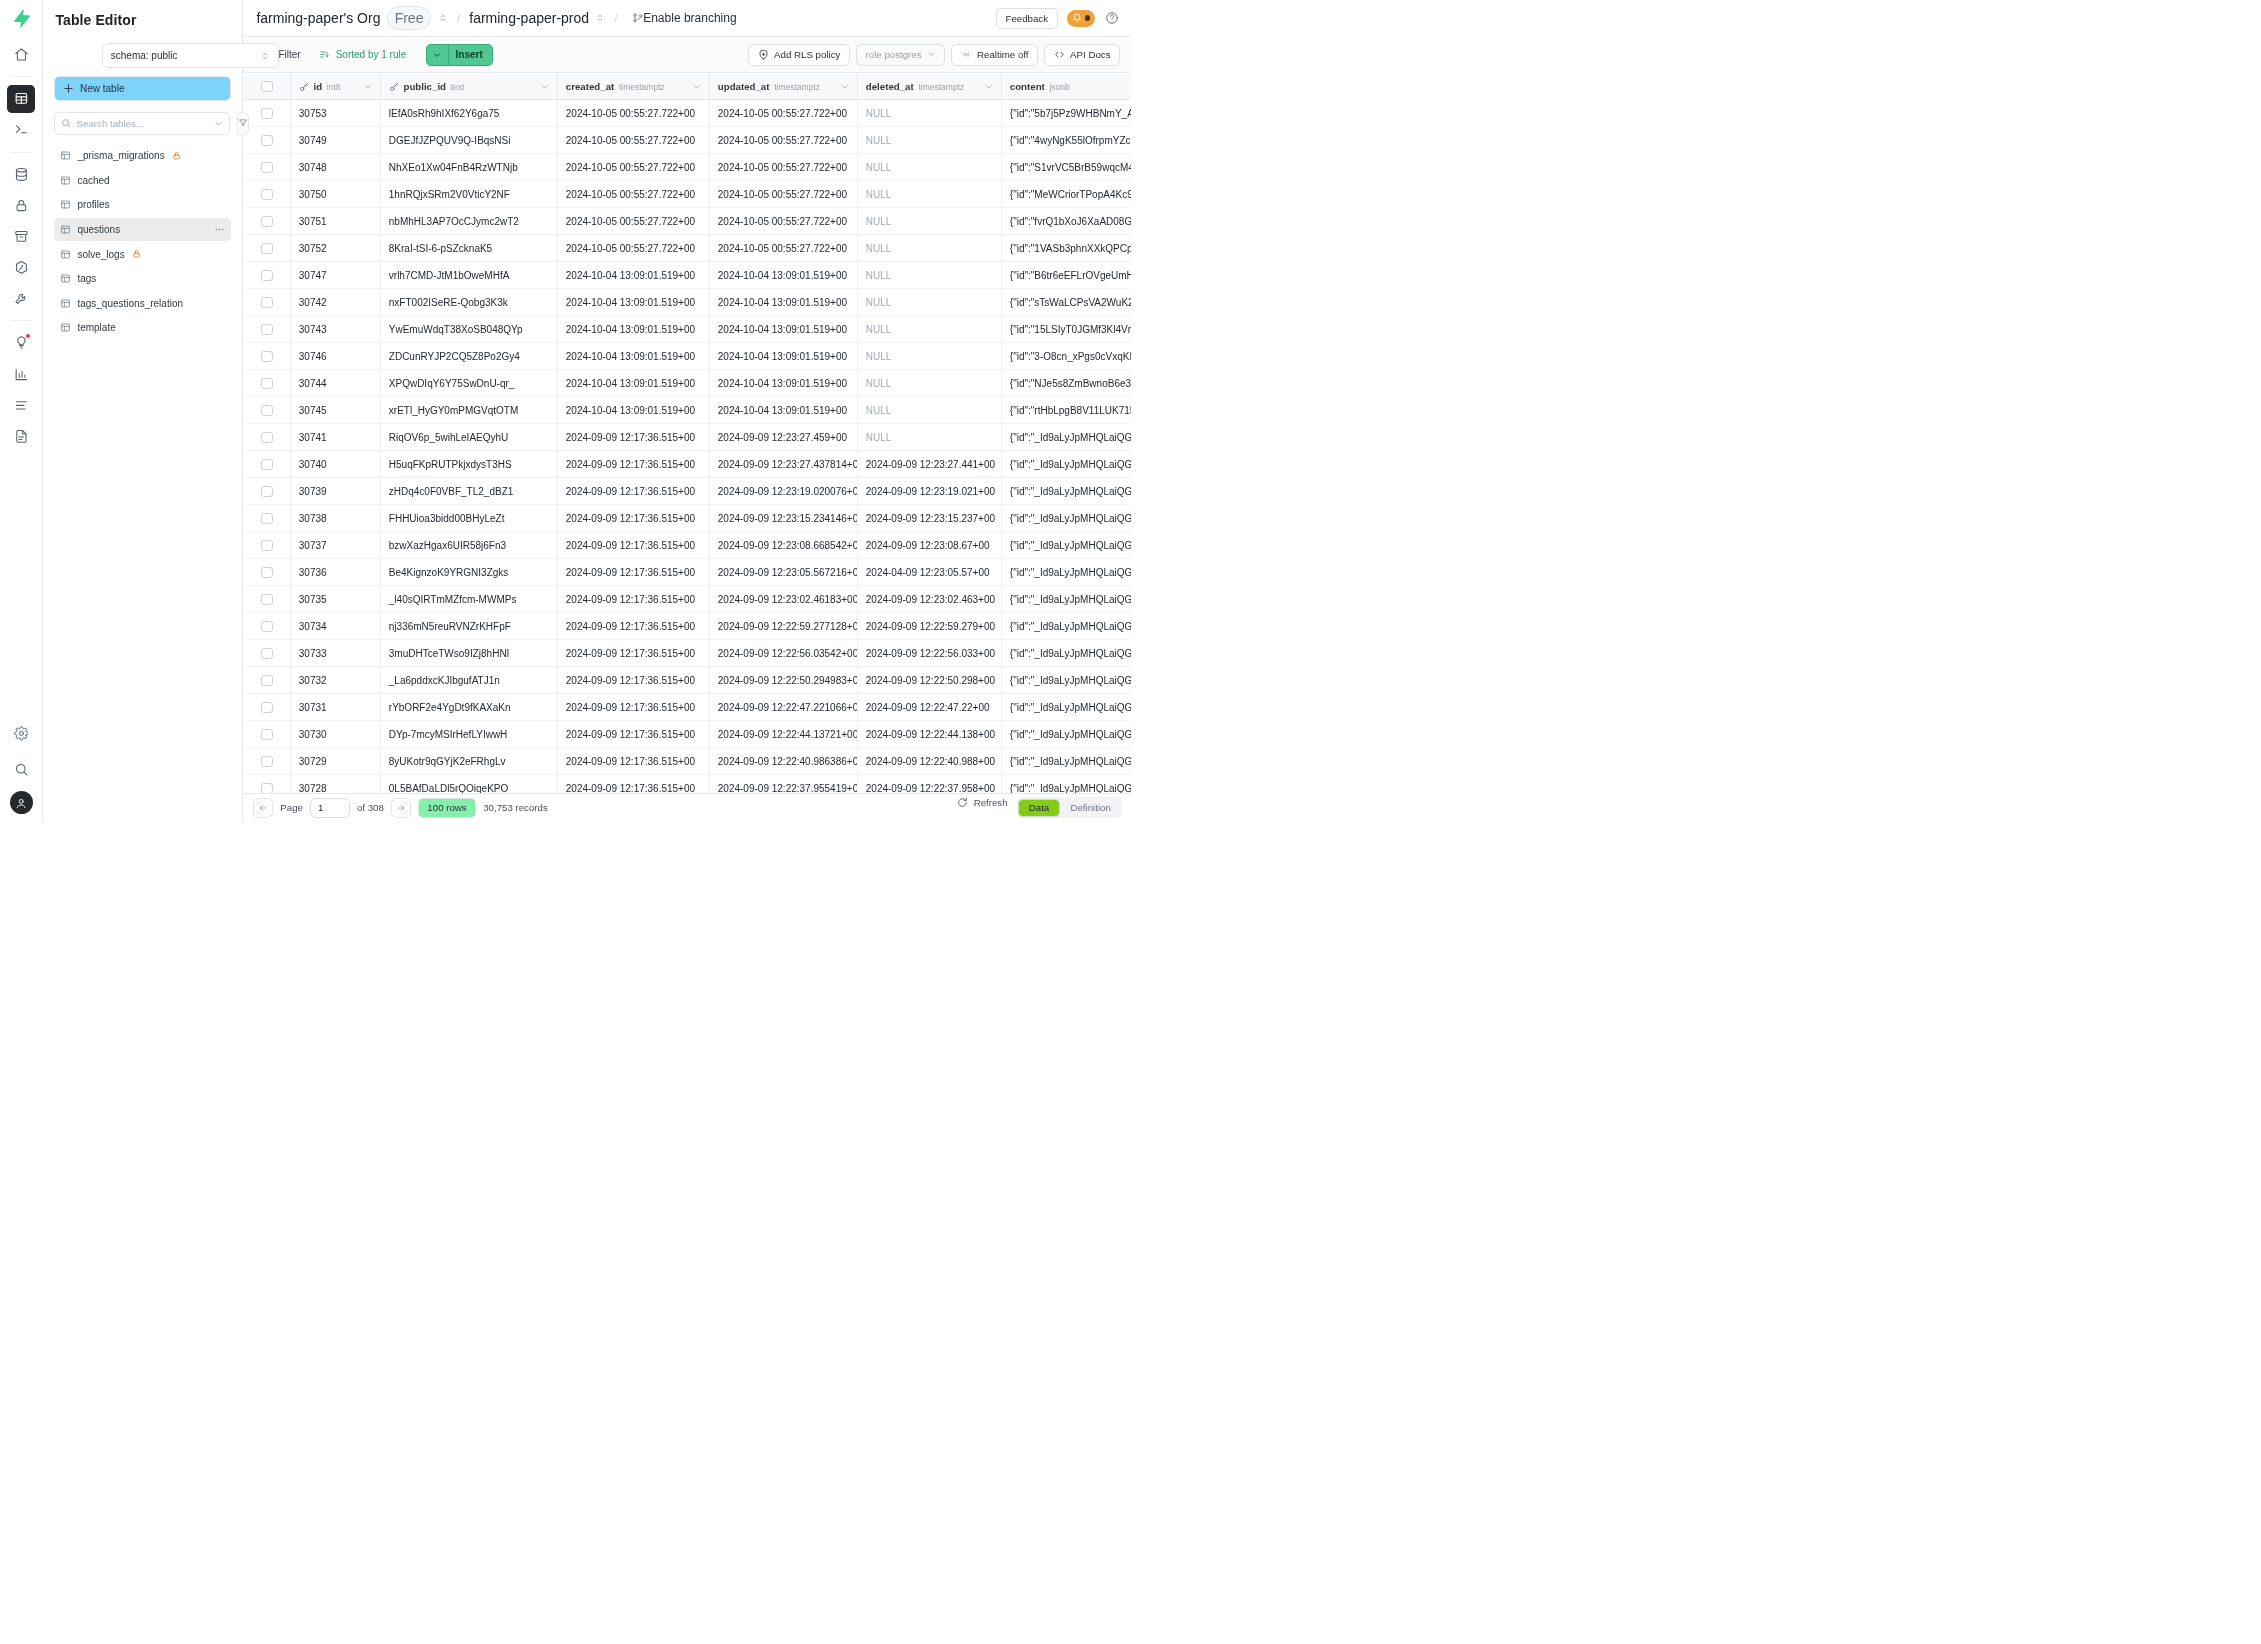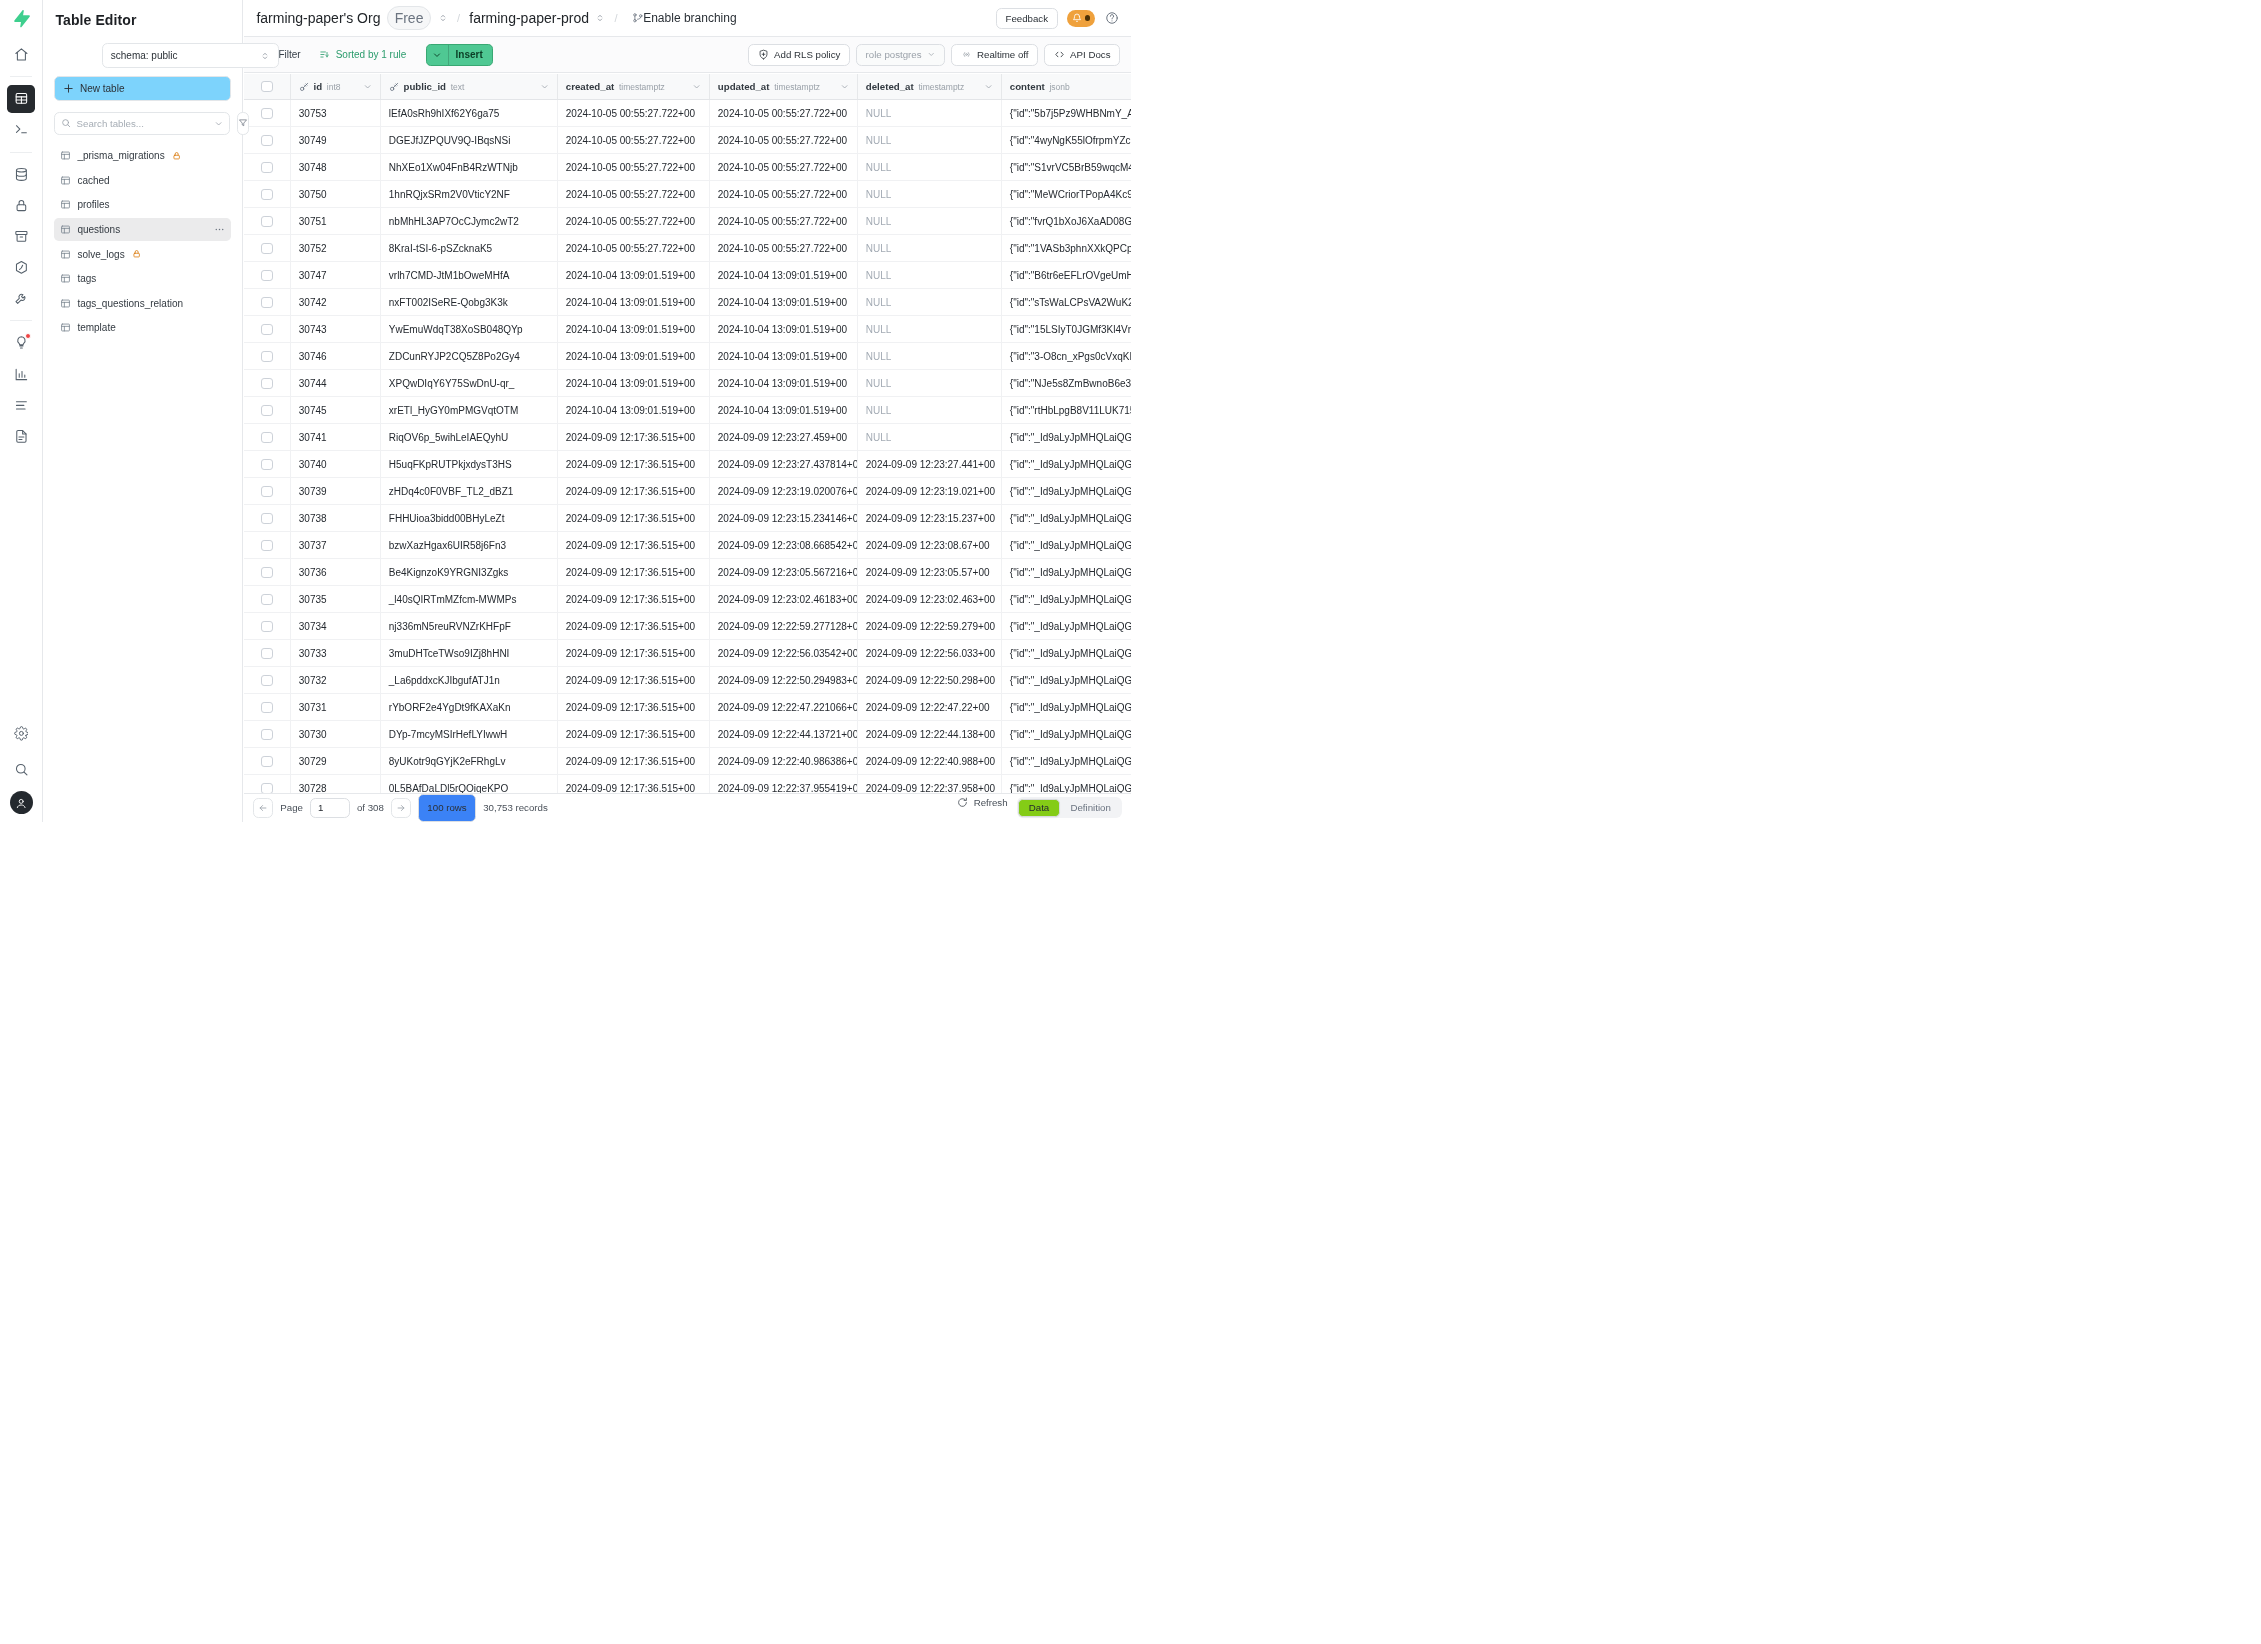--- a/index.html
+++ b/index.html
@@ -110,21 +110,21 @@
   .cell.null { color:#a3abb4; }
   .checkbox { width:11.6px; height:11.6px; border:0.8px solid #ccd1d8; border-radius:3.1px; background:#fff; display:inline-block; flex:none; }
 
   
   .footer { position:absolute; left:0; right:0; bottom:0; height:29.5px; border-top:0.8px solid #e6e8eb; background:#fff;
             display:flex; align-items:center; gap:7px; padding:0 9.3px; font-size:9.7px; color:#495059; }
   .pager-btn { width:20px; height:20px; border:0.8px solid #e3e6e9; border-radius:5.4px; display:flex; align-items:center;
                justify-content:center; color:#9aa1a9; background:#fff; }
   .page-input { width:40px; height:20px; border:0.8px solid #dcdfe3; border-radius:5.4px; padding:0 7px; font:inherit;
                 color:#24292f; outline:none; }
-  .rows-btn { height:28px; border:0.8px solid #dcdfe3; border-radius:5.4px; background:#3b82f6; padding:0 8.5px;
+  .rows-btn { height:20px; border:0.8px solid #dcdfe3; border-radius:5.4px; background:#86efac; padding:0 8.5px;
               display:flex; align-items:center; color:#2b3137;justify-content:flex-end; }
   .records { color:#495059; }
   .footer-right { margin-left:auto; display:flex; align-items:flex-start; gap:9.3px; }
   .refresh-btn { display:flex; align-items:center; gap:5.4px; color:#495059; }
   .seg { display:flex; align-items:center; background:#f2f3f5; border-radius:6.2px; padding:1.6px; gap:1.6px; }
   .seg-item { padding:2.3px 9.3px; border-radius:4.7px; color:#6b7480; }
   .seg-item.active { background:#84cc16; border:0.8px solid #d7dade; color:#24292f; box-shadow:0 0.8px 1.6px rgba(0,0,0,.04); }
 </style>
 </head>
 <body>
@@ -761,21 +761,21 @@
     <div class="cell c6 cell-val">{"id":"_Id9aLyJpMHQLaiQG</div>
   </div>
           <div class="grid-row">
     <div class="cell c0">
               <span class="checkbox"></span>
             </div>
     <div class="cell c1 cell-val">30736</div>
     <div class="cell c2 cell-val">Be4KignzoK9YRGNI3Zgks</div>
     <div class="cell c3 cell-val">2024-09-09 12:17:36.515+00</div>
     <div class="cell c4 cell-val">2024-09-09 12:23:05.567216+00</div>
-    <div class="cell c5 cell-val">2024-09-09 12:23:05.57+00</div>
+    <div class="cell c5 cell-val">2024-04-09 12:23:05.57+00</div>
     <div class="cell c6 cell-val">{"id":"_Id9aLyJpMHQLaiQG</div>
   </div>
           <div class="grid-row">
     <div class="cell c0">
               <span class="checkbox"></span>
             </div>
     <div class="cell c1 cell-val">30735</div>
     <div class="cell c2 cell-val">_l40sQIRTmMZfcm-MWMPs</div>
     <div class="cell c3 cell-val">2024-09-09 12:17:36.515+00</div>
     <div class="cell c4 cell-val">2024-09-09 12:23:02.46183+00</div>

